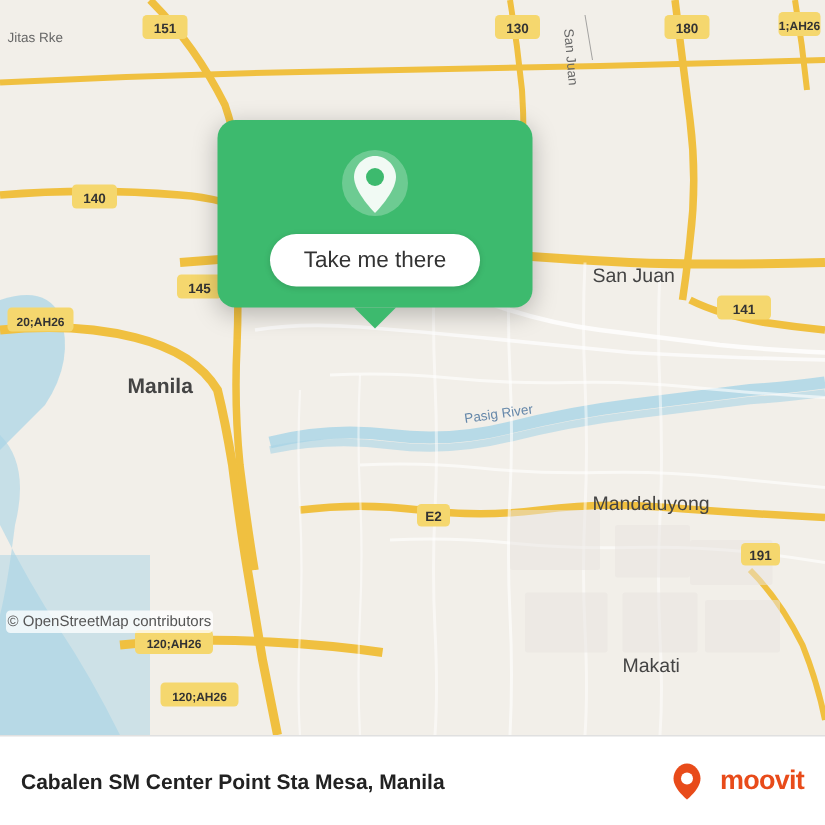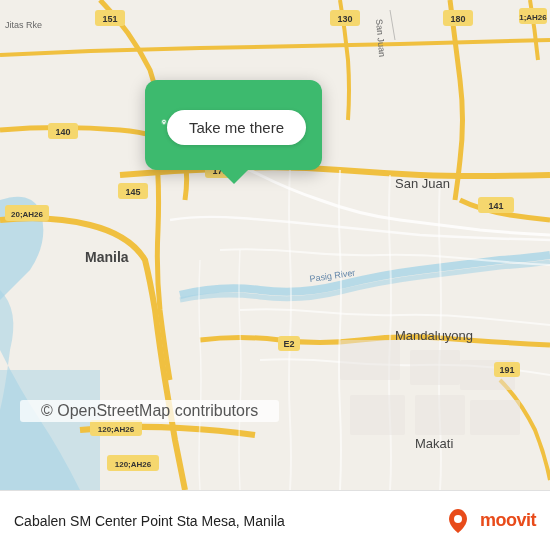--- a/index.html
+++ b/index.html
@@ -26,25 +26,25 @@
       position: absolute;
       top: 0; left: 0;
       width: 100%; height: 100%;
     }
 
     
     .map-popup {
       position: absolute;
       top: 80px;
       left: 145px;
-      width: 177px;
+      width: 210px;
       background: #3dba6e;
       border-radius: 12px;
       display: flex;
-      flex-direction: row;
+      flex-direction: column;
       align-items: center;
       padding: 18px 16px 14px;
       box-shadow: 0 4px 16px rgba(0,0,0,0.25);
       z-index: 10;
     }
 
     .map-popup::after {
       content: '';
       position: absolute;
       bottom: -14px;
@@ -86,21 +86,21 @@
       justify-content: space-between;
       padding: 0 14px;
       border-top: 1px solid #e0e0e0;
       position: absolute;
       bottom: 0;
       left: 0;
     }
 
     .location-name {
       font-size: 14px;
-      font-weight: 400;
+      font-weight: 700;
       color: #222;
       flex: 1;
     }
 
     .moovit-logo {
       display: flex;
       align-items: center;
       gap: 8px;
     }
 
@@ -113,25 +113,25 @@
       font-size: 18px;
       font-weight: 700;
       color: #e84b1a;
       letter-spacing: -0.5px;
     }
 
     
     .osm-attribution {
       position: absolute;
       bottom: 68px;
-      left: 20px;
-      font-size: 16px;
+      left: 4px;
+      font-size: 10px;
       color: #555;
       background: rgba(255,255,255,0.75);
-      padding: 2px 21px;
+      padding: 2px 1px;
       border-radius: 3px;
       z-index: 5;
     }
   </style>
 </head>
 <body>
 
 <div id="map-container">
 
   <svg class="map-svg" viewBox="0 0 550 490" xmlns="http://www.w3.org/2000/svg">

